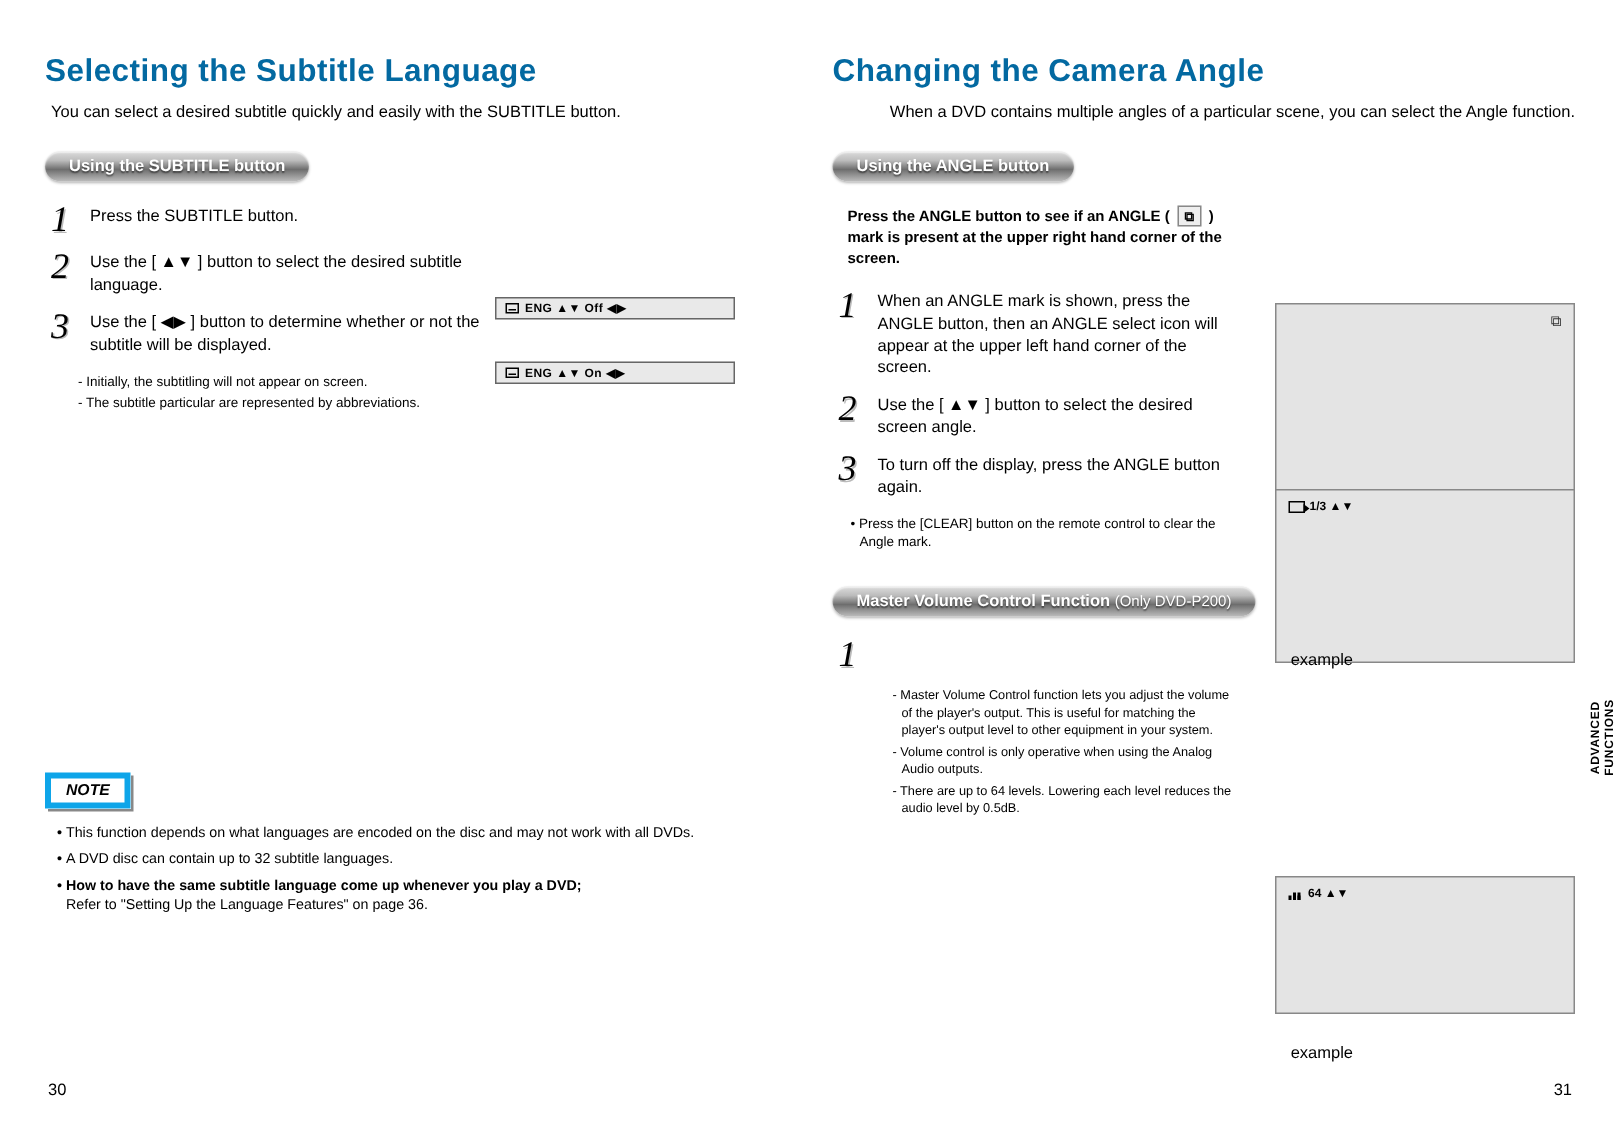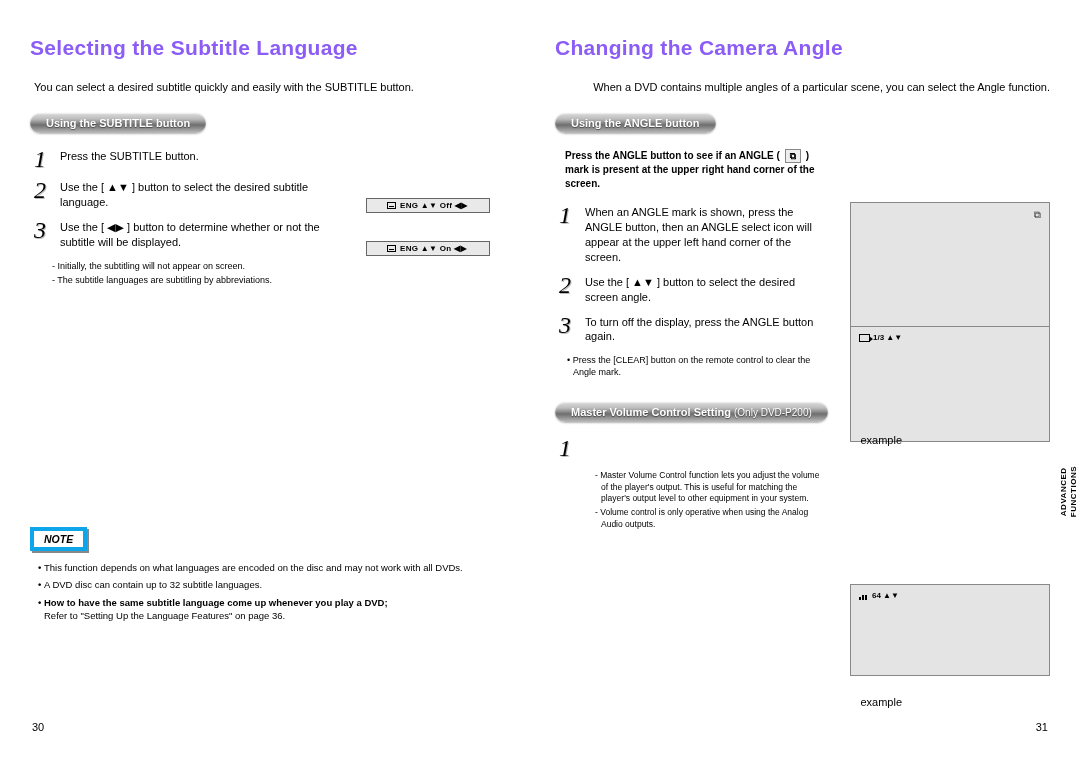--- a/index.html
+++ b/index.html
@@ -10,22 +10,22 @@
     height: 765px;
     position: relative;
     padding: 36px 30px 30px 30px;
     display: flex;
     gap: 30px;
   }
   .page { flex: 1; position: relative; }
   .page-title {
     font-size: 21px;
     font-weight: bold;
-    color: #8b5cf6;
-    margin-bottom: 20px;
+    color: #0369a1;
+    margin-bottom: 8px;
     letter-spacing: 0.3px;
   }
   .page-right .page-title { }
   .intro {
     font-size: 11px;
     color: #000;
     margin-bottom: 18px;
     line-height: 1.35;
     padding-left: 4px;
   }
@@ -98,30 +98,29 @@
   .clear-note li::before{content:"• ";}
   .osd-col {
     position: absolute;
     left: 300px;
     top: 162px;
     width: 160px;
   }
   .osd-bar {
     border: 1px solid #666;
     background: #e9e9e9;
-    padding: 2px 20px;
+    padding: 2px 6px;
     font-size: 8px;
     font-weight: bold;
     letter-spacing: 0.3px;
     color: #000;
     margin-bottom: 28px;
     display:flex;
     align-items:center;
     gap:4px;
-    margin-left:36px;
   }
   .osd-bar .sq{display:inline-block;width:9px;height:7px;border:1px solid #000;position:relative;}
   .osd-bar .sq::after{content:"";position:absolute;left:1px;right:1px;top:3px;border-top:1px solid #000;}
   .screen {
     position:absolute;
     width: 200px;
     height: 145px;
     background: #e4e4e4;
     border: 1px solid #888;
   }
@@ -204,21 +203,21 @@
     <div class="step-row">
       <div class="step-num">2</div>
       <div class="step-text">Use the [ ▲▼ ] button to select the desired subtitle language.</div>
     </div>
     <div class="step-row">
       <div class="step-num">3</div>
       <div class="step-text">Use the [ ◀▶ ] button to determine whether or not the subtitle will be displayed.</div>
     </div>
     <ul class="small-notes">
       <li>Initially, the subtitling will not appear on screen.</li>
-      <li>The subtitle languages are subtitling by abbreviations.</li>
+      <li>The subtitle particular are represented by abbreviations.</li>
     </ul>
   </div>
 
   <div class="osd-col">
     <div class="osd-bar">
       <span class="sq"></span>
       <span>ENG  ▲▼  Off  ◀▶</span>
     </div>
     <div class="osd-bar">
       <span class="sq"></span>
@@ -275,31 +274,32 @@
   </div>
   <div class="screen screen-2">
     <div class="band">
       <span class="camicon"></span>
       <span>1/3  ▲▼</span>
     </div>
   </div>
   <div class="example-label ex1">example</div>
 
   <div class="section-heading">
-    <span>Master Volume Control Setting</span>
+    <span>Master Volume Control Function</span>
     <span class="suffix">(Only DVD-P200)</span>
   </div>
 
   <div class="right-col1">
     <div class="step-row">
       <div class="step-num">1</div>
     </div>
     <ul class="mvc-notes">
       <li>Master Volume Control function lets you adjust the volume of the player's output. This is useful for matching the player's output level to other equipment in your system.</li>
       <li>Volume control is only operative when using the Analog Audio outputs.</li>
+      <li>There are up to 64 levels. Lowering each level reduces the audio level by 0.5dB.</li>
     </ul>
   </div>
 
   <div class="screen screen-3">
     <div class="band">
       <span class="baricon"></span>
       <span>64  ▲▼</span>
     </div>
   </div>
   <div class="example-label ex2">example</div>

